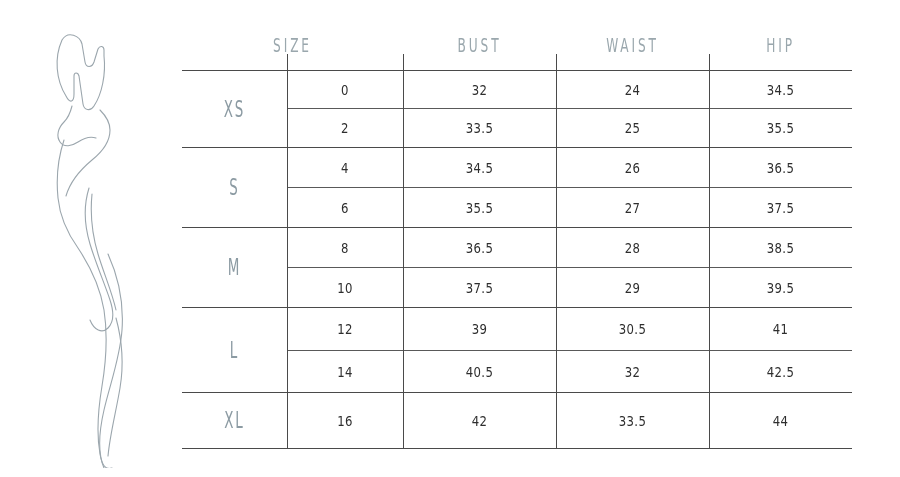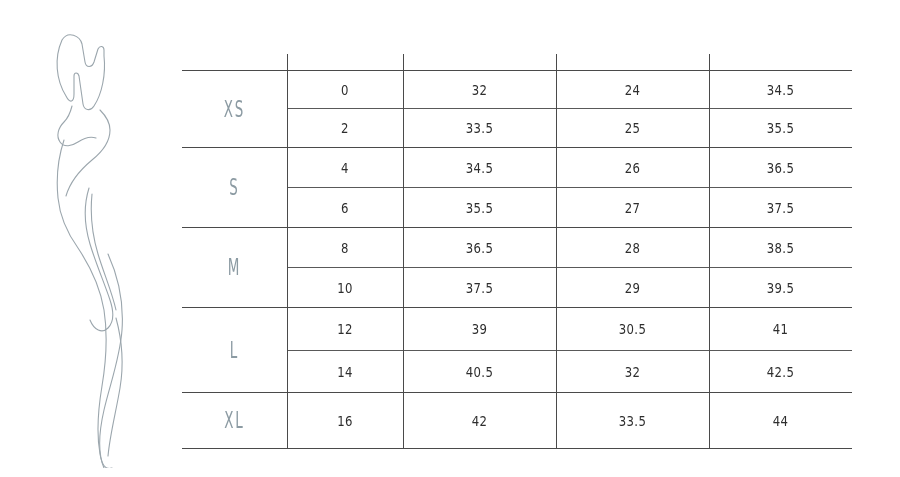--- a/index.html
+++ b/index.html
@@ -131,20 +131,26 @@
       <path d="M58 176 C56 196 58 216 64 236 C70 256 78 274 82 292"></path>
 
       <path d="M74 236 C84 258 90 284 88 312 C86 340 76 366 70 392
                C64 418 64 436 70 450"></path>
       <path d="M82 300 C88 322 90 346 86 370 C82 394 76 416 74 438"></path>
     </g>
   </svg>
 
   <div id="size-table">
 
+    <div class="header-row">
+      <div class="hdr" style="left:0px; width:221px;">SIZE</div>
+      <div class="hdr" style="left:221px; width:153px;">BUST</div>
+      <div class="hdr" style="left:374px; width:153px;">WAIST</div>
+      <div class="hdr" style="left:527px; width:143px;">HIP</div>
+    </div>
 
     <div class="grid">
 
       <div class="hline" style="top:0px;"></div>
       <div class="hline" style="top:77px;"></div>
       <div class="hline" style="top:157px;"></div>
       <div class="hline" style="top:237px;"></div>
       <div class="hline" style="top:322px;"></div>
       <div class="hline" style="top:378px;"></div>
 

